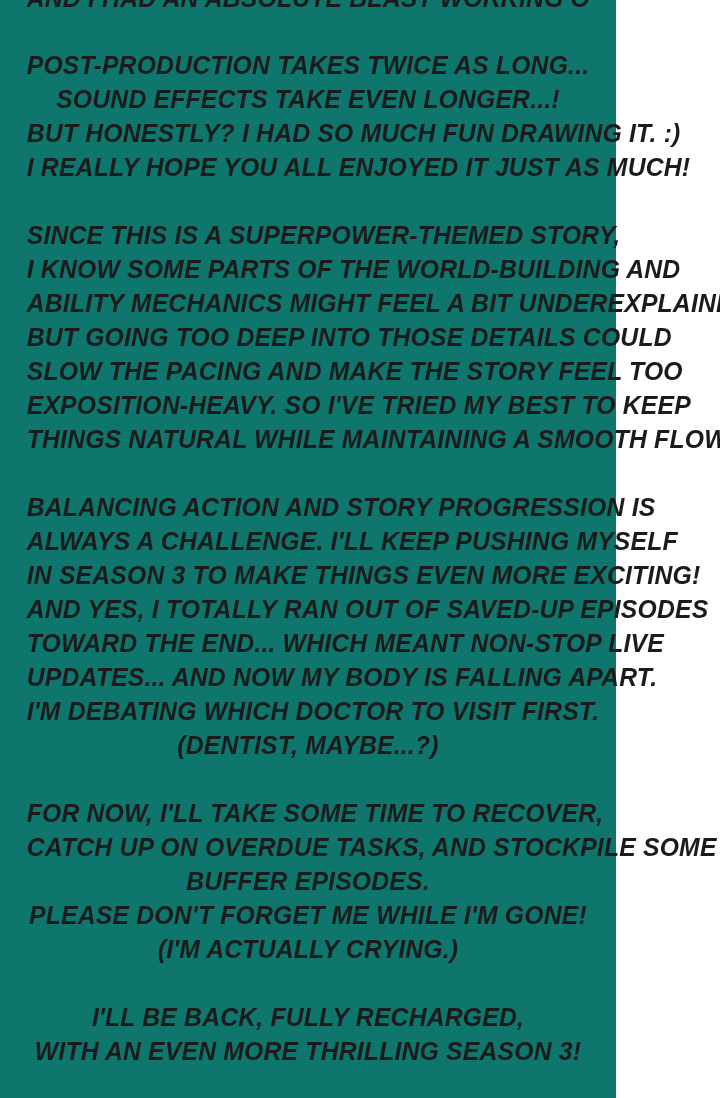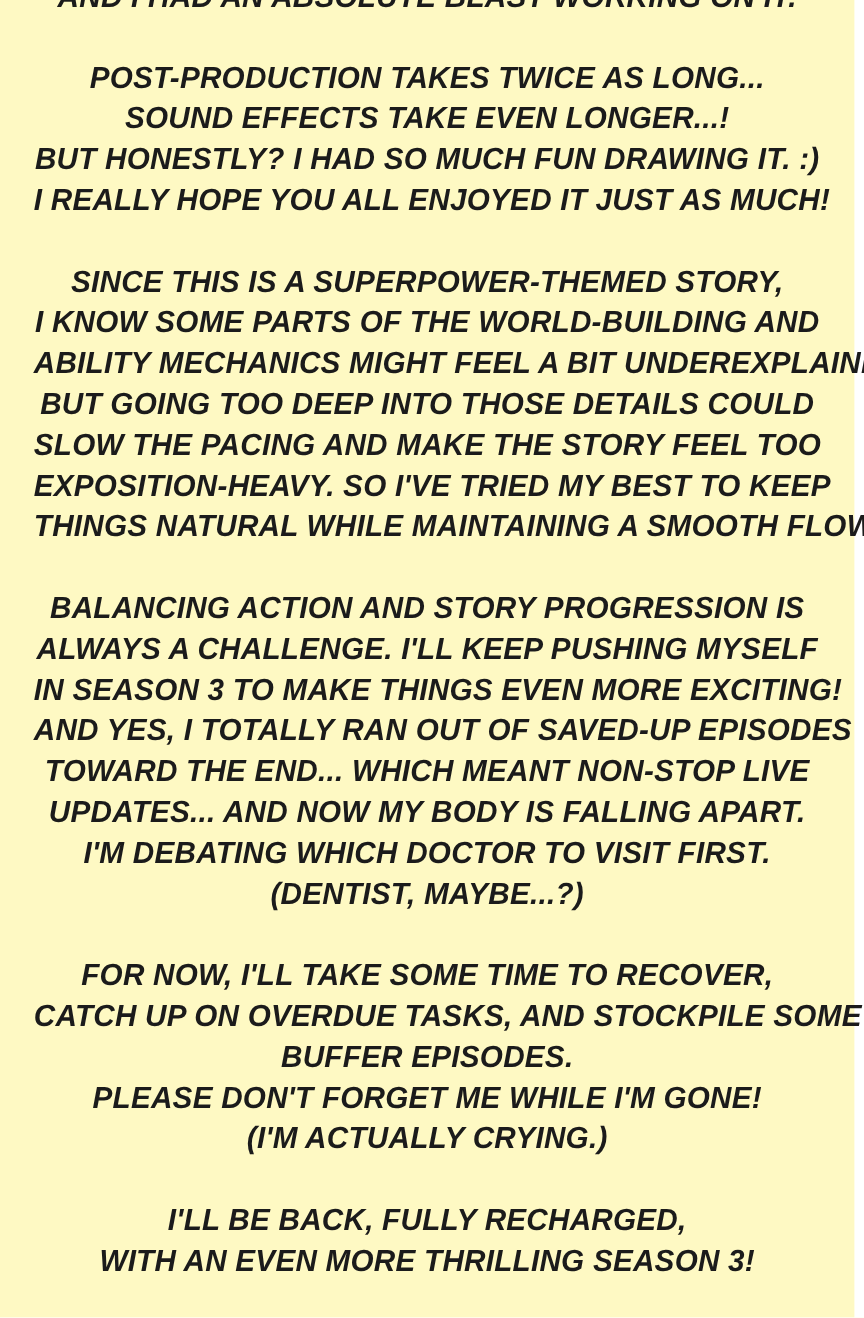--- a/index.html
+++ b/index.html
@@ -7,24 +7,24 @@
     padding: 0;
     background: #ffffff;
   }
   body {
     width: 720px;
     height: 1098px;
     overflow: hidden;
     font-family: "Liberation Sans", sans-serif;
   }
   #page {
-    width: 712px;
+    width: 616px;
     height: 1098px;
     position: relative;
-    background: #fef9c3;
+    background: #0f766e;
     box-sizing: border-box;
     padding: 0 18px;
   }
   .note-block {
     text-align: center;
     color: #1b1b1b;
     font-family: "Liberation Sans", sans-serif;
     font-weight: 700;
     font-style: italic;
     font-size: 25.5px;

